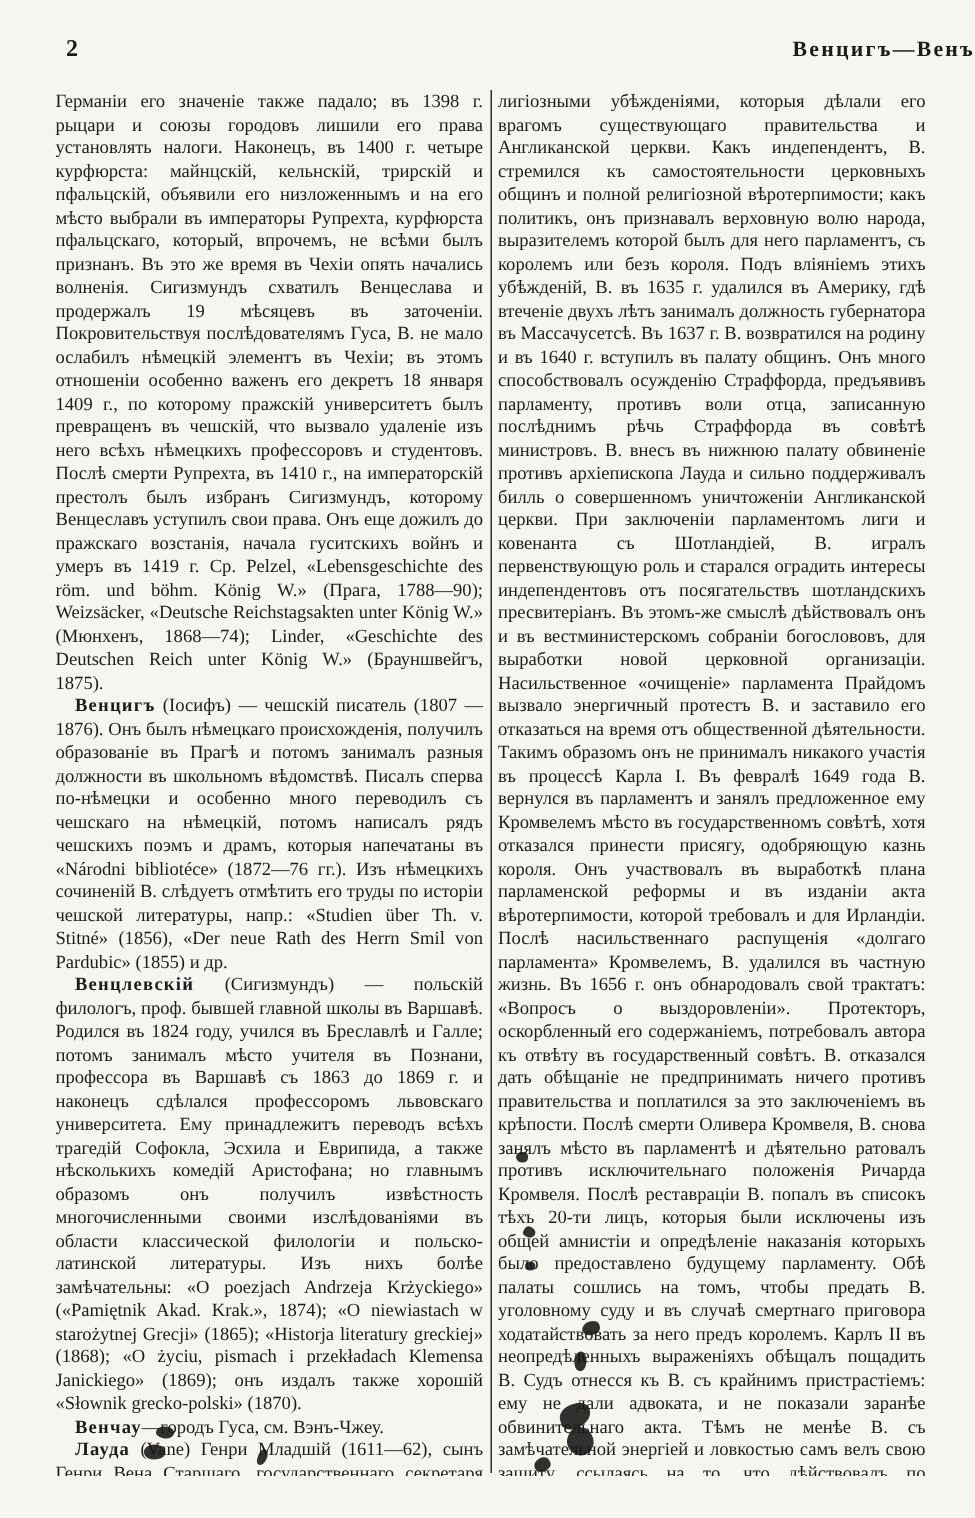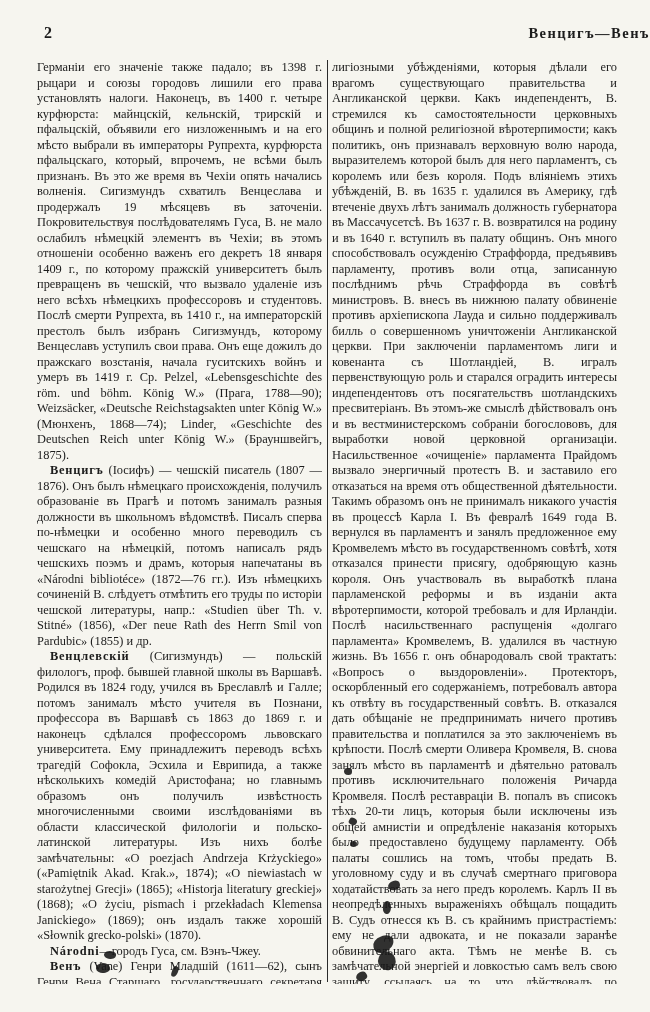--- a/index.html
+++ b/index.html
@@ -63,22 +63,22 @@
     <div class="page-number">2</div>
     <div class="running-title">Венцигъ—Венъ</div>
   </div>
 
   <div class="textblock">
 
     <div class="col">
       <p>Германіи его значеніе также падало; въ 1398 г. рыцари и союзы городовъ лишили его права установлять налоги. Наконецъ, въ 1400 г. четыре курфюрста: майнцскій, кельнскій, трирскій и пфальцскій, объявили его низложеннымъ и на его мѣсто выбрали въ императоры Рупрехта, курфюрста пфальцскаго, который, впрочемъ, не всѣми былъ признанъ. Въ это же время въ Чехіи опять начались волненія. Сигизмундъ схватилъ Венцеслава и продержалъ 19 мѣсяцевъ въ заточеніи. Покровительствуя послѣдователямъ Гуса, В. не мало ослабилъ нѣмецкій элементъ въ Чехіи; въ этомъ отношеніи особенно важенъ его декретъ 18 января 1409 г., по которому пражскій университетъ былъ превращенъ въ чешскій, что вызвало удаленіе изъ него всѣхъ нѣмецкихъ профессоровъ и студентовъ. Послѣ смерти Рупрехта, въ 1410 г., на императорскій престолъ былъ избранъ Сигизмундъ, которому Венцеславъ уступилъ свои права. Онъ еще дожилъ до пражскаго возстанія, начала гуситскихъ войнъ и умеръ въ 1419 г. Ср. Pelzel, «Lebensgeschichte des röm. und böhm. König W.» (Прага, 1788—90); Weizsäcker, «Deutsche Reichstagsakten unter König W.» (Мюнхенъ, 1868—74); Linder, «Geschichte des Deutschen Reich unter König W.» (Брауншвейгъ, 1875).</p>
       <p class="entry"><span class="headword">Венцигъ</span><span> (Іосифъ) — чешскій писатель (1807 — 1876). Онъ былъ нѣмецкаго происхожденія, получилъ образованіе въ Прагѣ и потомъ занималъ разныя должности въ школьномъ вѣдомствѣ. Писалъ сперва по-нѣмецки и особенно много переводилъ съ чешскаго на нѣмецкій, потомъ написалъ рядъ чешскихъ поэмъ и драмъ, которыя напечатаны въ «Národni bibliotéce» (1872—76 гг.). Изъ нѣмецкихъ сочиненій В. слѣдуетъ отмѣтить его труды по исторіи чешской литературы, напр.: «Studien über Th. v. Stitné» (1856), «Der neue Rath des Herrn Smil von Pardubic» (1855) и др.</span></p>
       <p class="entry"><span class="headword">Венцлевскій</span><span> (Сигизмундъ) — польскій филологъ, проф. бывшей главной школы въ Варшавѣ. Родился въ 1824 году, учился въ Бреславлѣ и Галле; потомъ занималъ мѣсто учителя въ Познани, профессора въ Варшавѣ съ 1863 до 1869 г. и наконецъ сдѣлался профессоромъ львовскаго университета. Ему принадлежитъ переводъ всѣхъ трагедій Софокла, Эсхила и Еврипида, а также нѣсколькихъ комедій Аристофана; но главнымъ образомъ онъ получилъ извѣстность многочисленными своими изслѣдованіями въ области классической филологіи и польско-латинской литературы. Изъ нихъ болѣе замѣчательны: «O poezjach Andrzeja Krżyckiego» («Pamiętnik Akad. Krak.», 1874); «O niewiastach w starożytnej Grecji» (1865); «Historja literatury greckiej» (1868); «O życiu, pismach i przekładach Klemensa Janickiego» (1869); онъ издалъ также хорошій «Słownik grecko-polski» (1870).</span></p>
-      <p class="entry"><span class="headword">Národni</span><span>—городъ Гуса, см. Вэнъ-Чжеу.</span></p>
-      <p class="entry"><span class="headword">Венъ</span><span> (Vane) Генри Младшій (1611—62), сынъ Генри Вена Старшаго, государственнаго секретаря Карла I. В. получилъ образованіе въ оксфордскомъ университетѣ, а затѣмъ провелъ нѣкоторое время на материкѣ, главнымъ образомъ въ Женевѣ. Онъ вернулся въ Англію съ опредѣленными политическими и ре-</span></p>
+      <p class="entry"><span class="headword">Венчау</span><span>—городъ Гуса, см. Вэнъ-Чжеу.</span></p>
+      <p class="entry"><span class="headword">Лауда</span><span> (Vane) Генри Младшій (1611—62), сынъ Генри Вена Старшаго, государственнаго секретаря Карла I. В. получилъ образованіе въ оксфордскомъ университетѣ, а затѣмъ провелъ нѣкоторое время на материкѣ, главнымъ образомъ въ Женевѣ. Онъ вернулся въ Англію съ опредѣленными политическими и ре-</span></p>
     </div>
 
     <div class="divider"></div>
 
     <div class="col">
       <p>лигіозными убѣжденіями, которыя дѣлали его врагомъ существующаго правительства и Англиканской церкви. Какъ индепендентъ, В. стремился къ самостоятельности церковныхъ общинъ и полной религіозной вѣротерпимости; какъ политикъ, онъ признавалъ верховную волю народа, выразителемъ которой былъ для него парламентъ, съ королемъ или безъ короля. Подъ вліяніемъ этихъ убѣжденій, В. въ 1635 г. удалился въ Америку, гдѣ втеченіе двухъ лѣтъ занималъ должность губернатора въ Массачусетсѣ. Въ 1637 г. В. возвратился на родину и въ 1640 г. вступилъ въ палату общинъ. Онъ много способствовалъ осужденію Страффорда, предъявивъ парламенту, противъ воли отца, записанную послѣднимъ рѣчь Страффорда въ совѣтѣ министровъ. В. внесъ въ нижнюю палату обвиненіе противъ архіепископа Лауда и сильно поддерживалъ билль о совершенномъ уничтоженіи Англиканской церкви. При заключеніи парламентомъ лиги и ковенанта съ Шотландіей, В. игралъ первенствующую роль и старался оградить интересы индепендентовъ отъ посягательствъ шотландскихъ пресвитеріанъ. Въ этомъ-же смыслѣ дѣйствовалъ онъ и въ вестминистерскомъ собраніи богослововъ, для выработки новой церковной организаціи. Насильственное «очищеніе» парламента Прайдомъ вызвало энергичный протестъ В. и заставило его отказаться на время отъ общественной дѣятельности. Такимъ образомъ онъ не принималъ никакого участія въ процессѣ Карла I. Въ февралѣ 1649 года В. вернулся въ парламентъ и занялъ предложенное ему Кромвелемъ мѣсто въ государственномъ совѣтѣ, хотя отказался принести присягу, одобряющую казнь короля. Онъ участвовалъ въ выработкѣ плана парламенской реформы и въ изданіи акта вѣротерпимости, которой требовалъ и для Ирландіи. Послѣ насильственнаго распущенія «долгаго парламента» Кромвелемъ, В. удалился въ частную жизнь. Въ 1656 г. онъ обнародовалъ свой трактатъ: «Вопросъ о выздоровленіи». Протекторъ, оскорбленный его содержаніемъ, потребовалъ автора къ отвѣту въ государственный совѣтъ. В. отказался дать обѣщаніе не предпринимать ничего противъ правительства и поплатился за это заключеніемъ въ крѣпости. Послѣ смерти Оливера Кромвеля, В. снова занялъ мѣсто въ парламентѣ и дѣятельно ратовалъ противъ исключительнаго положенія Ричарда Кромвеля. Послѣ реставраціи В. попалъ въ списокъ тѣхъ 20-ти лицъ, которыя были исключены изъ общей амнистіи и опредѣленіе наказанія которыхъ было предоставлено будущему парламенту. Обѣ палаты сошлись на томъ, чтобы предать В. уголовному суду и въ случаѣ смертнаго приговора ходатайствовать за него предъ королемъ. Карлъ II въ неопредѣленныхъ выраженіяхъ обѣщалъ пощадить В. Судъ отнесся къ В. съ крайнимъ пристрастіемъ: ему не дали адвоката, и не показали заранѣе обвинительнаго акта. Тѣмъ не менѣе В. съ замѣчательной энергіей и ловкостью самъ велъ свою защиту, ссылаясь на то, что дѣйствовалъ по полномочію парламента, какъ представителя націи, и проводя различіе между королемъ de jure и de facto, каковымъ было въ данное</p>
     </div>
 
   </div>
 

